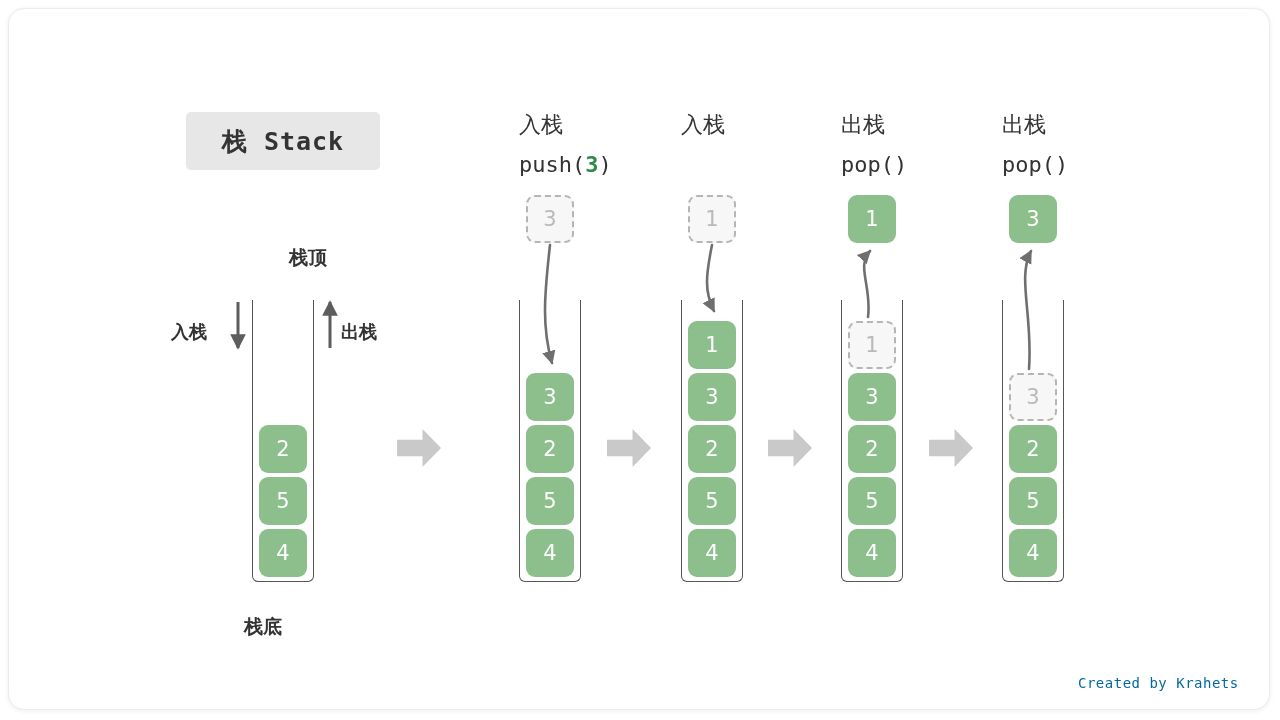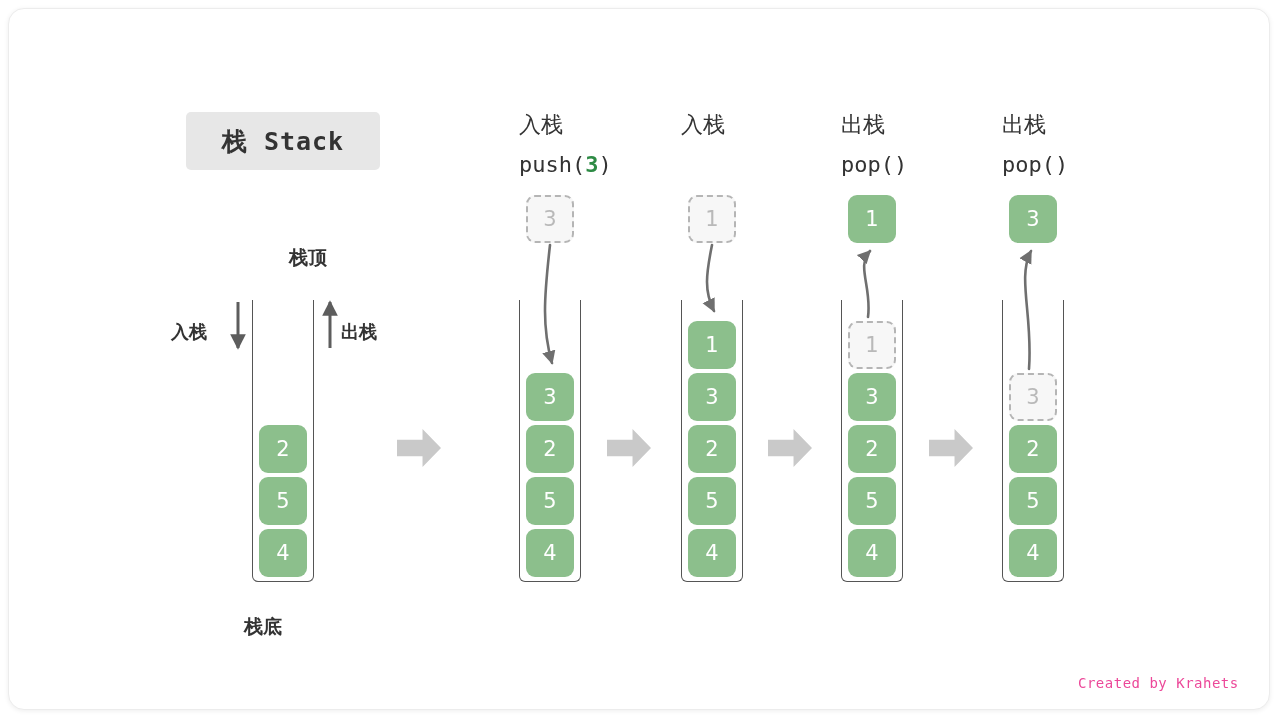--- a/index.html
+++ b/index.html
@@ -139,21 +139,21 @@
     top: 0;
     width: 1280px;
     height: 720px;
     pointer-events: none;
   }
 
   
   .watermark {
     left: 1078px;
     top: 675px;
-    color: #ec4899;
+    color: #0369a1;
     font-family: "DejaVu Sans Mono", monospace;
     font-size: 14px;
     letter-spacing: 0.5px;
     white-space: nowrap;
   }
 </style>
 </head>
 <body>
 
 <div id="canvas">

